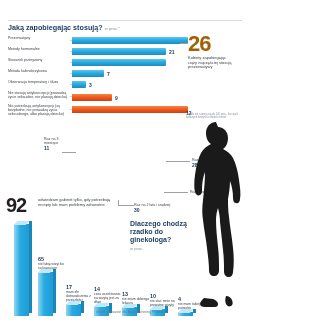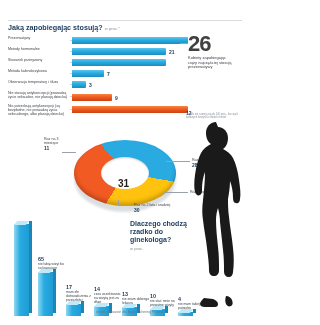--- a/index.html
+++ b/index.html
@@ -44,21 +44,21 @@
     border-radius:0 1px 1px 0;
   }
   .bar.c{background:linear-gradient(#5bc6ec,#29abe2 45%,#1b8dc0);}
   .bar.o{background:linear-gradient(#f6863f,#f15a22 45%,#c8430f);}
   .bval{
     position:absolute;top:1.5px;font-size:5px;font-weight:bold;color:#1b3a5c;
   }
 
   
   .callout26{position:absolute;left:188px;top:34px;width:58px;}
-  .callout26 .num{font-size:22px;font-weight:bold;color:#404040;line-height:20px;letter-spacing:-1px;}
+  .callout26 .num{font-size:22px;font-weight:bold;color:#a16207;line-height:20px;letter-spacing:-1px;}
   .callout26 .txt{font-size:4px;line-height:4.6px;color:#3d4348;margin-top:2px;width:46px;}
   .pointer26{position:absolute;left:180px;top:43px;width:8px;height:1px;background:#9aa1a8;}
 
   .footnote{
     position:absolute;left:186px;top:113px;width:60px;
     font-size:2.6px;line-height:3.1px;color:#8b9199;
   }
 
   
   .q2{
@@ -215,26 +215,20 @@
 
   <div class="pointer26"></div>
   <div class="callout26">
     <div class="num">26</div>
     <div class="txt">Kobiety zapobiegając ciąży najczęściej stosują prezerwatywy</div>
   </div>
 
   <div class="footnote">*wyniki nie sumują się do 100 proc., bo część badanych korzysta z dwóch metod</div>
 
 
-  <div class="donutwrap">
-    <div class="donutshadow"></div>
-    <div class="donut"></div>
-    <div class="donut-rim"></div>
-    <div class="centernum">31</div>
-  </div>
 
   <div class="dlbl" style="left:44px;top:137px;width:28px">
     <span>Raz na 3 miesiące</span>
     <b>11</b>
   </div>
   <div class="dline" style="left:62px;top:152px;width:14px"></div>
 
   <div class="dlbl" style="left:192px;top:158px;width:30px">
     <span>Raz na pół roku</span>
     <b>28</b>
@@ -246,20 +240,24 @@
   </div>
   <div class="dline" style="left:164px;top:192px;width:24px"></div>
 
   <div class="dlbl" style="left:134px;top:203px;width:48px">
     <span>Raz na 2 lata i rzadziej</span>
     <b>30</b>
   </div>
   <div class="dline" style="left:118px;top:200px;width:1px;height:6px"></div>
   <div class="dline" style="left:118px;top:205px;width:16px"></div>
 
+  <div class="c92">
+    <div class="num">92</div>
+    <div class="txt">odwiedzam gabinet tylko, gdy potrzebuję recepty lub mam problemy zdrowotne</div>
+  </div>
 
   <div class="q3">
     <span>Dlaczego chodzą rzadko do ginekologa?</span>
     <span class="unit">w proc.</span>
   </div>
 
   <div class="bottom">
 
     <div class="bcol" style="left:8px">
       <div class="prism" style="margin-top:6px">

